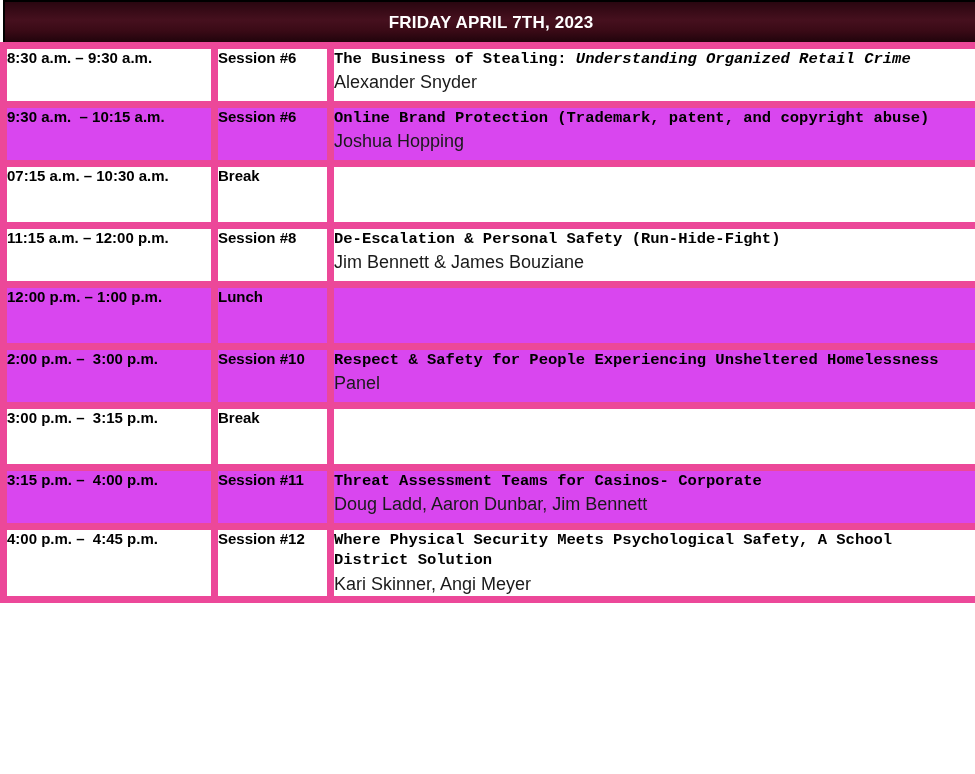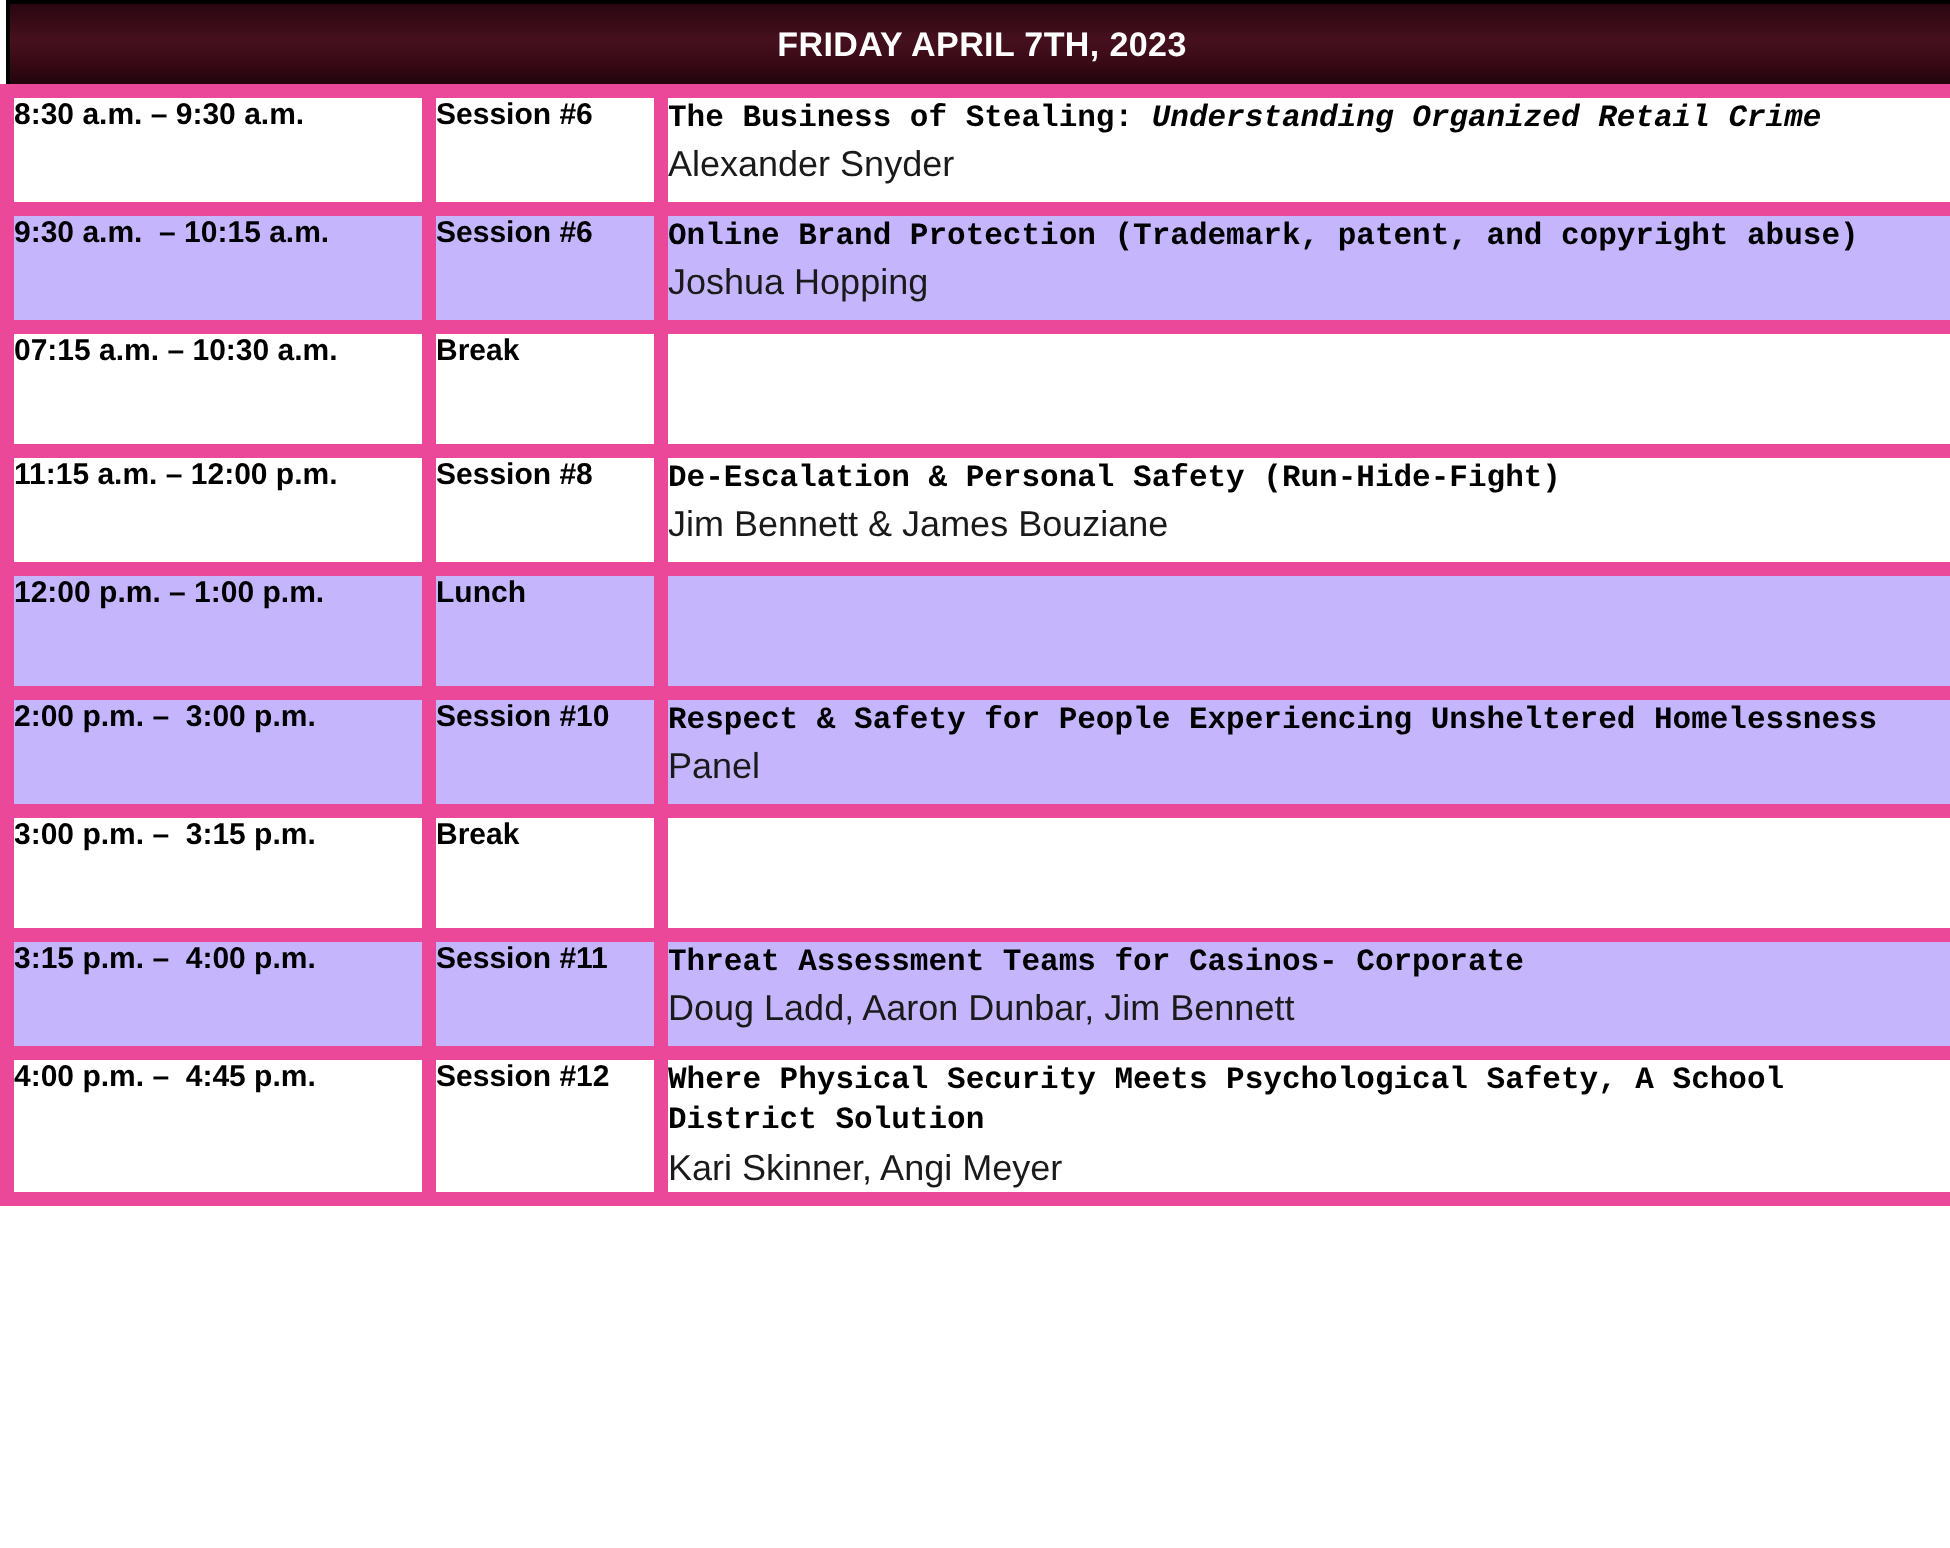--- a/index.html
+++ b/index.html
@@ -51,21 +51,21 @@
   .day-header-title {
     color: #ffffff;
     font-size: 17px;
     font-weight: bold;
     letter-spacing: 0.2px;
     line-height: 1;
     display: block;
   }
 
   
-  tr.shade-gray > td { background: #c4b5fd; }
+  tr.shade-gray > td { background: #d946ef; }
   tr.shade-white > td { background: #ffffff; }
 
   .cell-time,
   .cell-session {
     font-size: 15px;
     font-weight: bold;
     color: #000000;
     padding: 10px 8px 10px 8px;
     white-space: pre;
     line-height: 1.25;

